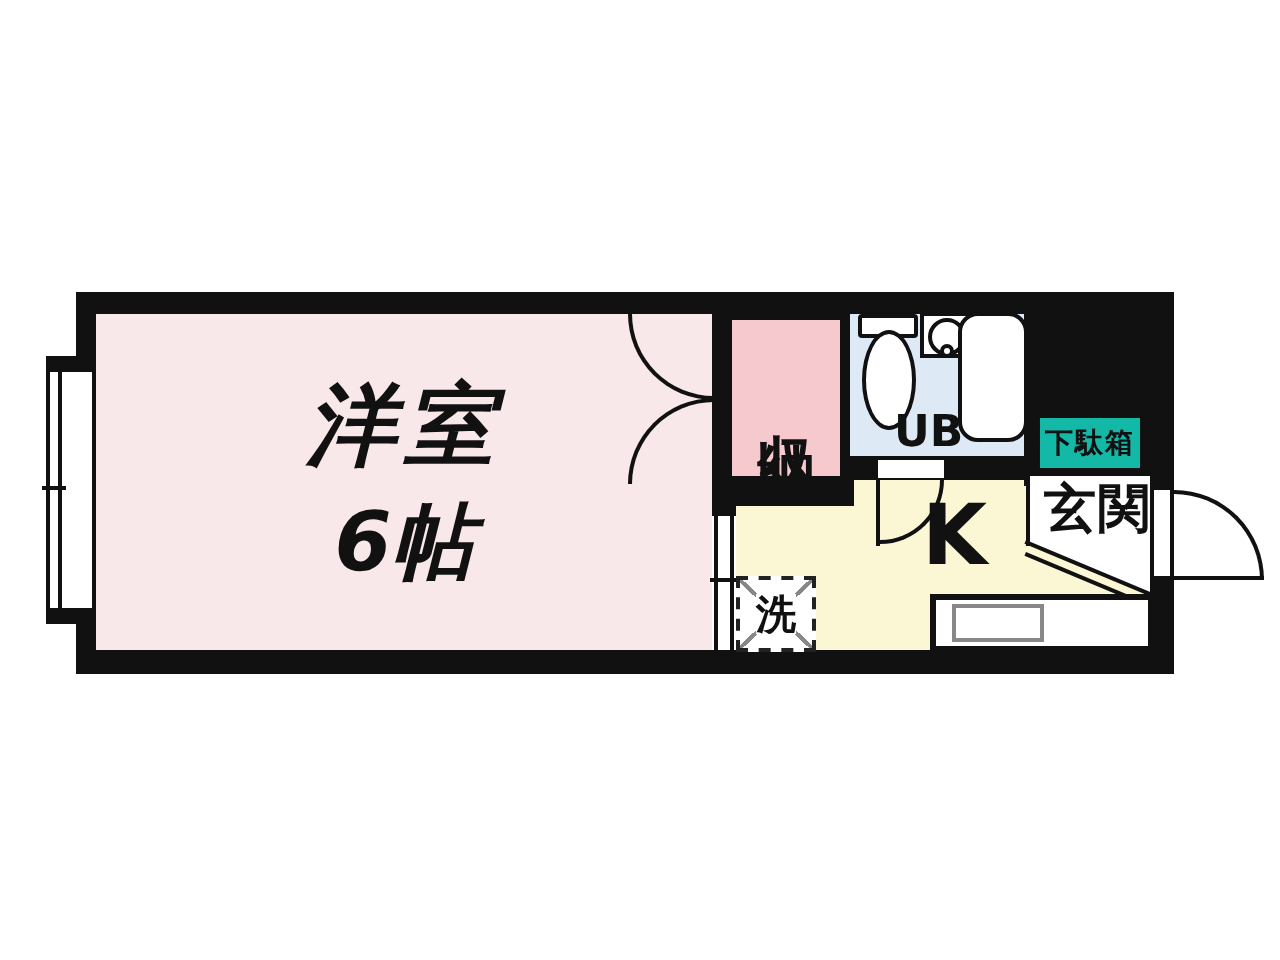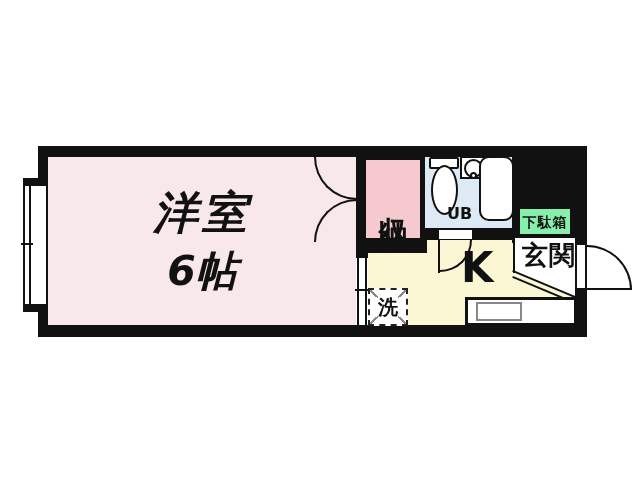--- a/index.html
+++ b/index.html
@@ -53,30 +53,30 @@
   #closet-bottom-bar { left:356px; top:238px; width:71px; height:15px; }
 
   
   #ub-room { left:423px; top:157px; width:89px; height:71px; background:#dde9f4; border-left:2px solid #111; }
   #toilet-tank { left:4px; top:0px; width:30px; height:12px; background:#fff; border:2px solid #111; border-radius:2px; }
   #toilet-bowl { left:6px; top:8px; width:27px; height:50px; background:#fff; border:2px solid #111; border-radius:50%; }
   #sink-box { left:35px; top:-1px; width:27px; height:23px; background:#fff; border:2px solid #111; }
   #sink-circle { left:2px; top:1px; width:19px; height:19px; border:2px solid #111; border-radius:50%; background:#fff; }
   #sink-spout { left:8px; top:14px; width:7px; height:7px; border:2px solid #111; border-radius:50%; background:#fff; }
   #bathtub { left:54px; top:-1px; width:35px; height:65px; background:#fff; border:2px solid #111; border-radius:10px; }
-  #ub-label { left:22px; top:49px; font-size:16px; }
+  #ub-label { left:22px; top:49px; font-size:22px; }
 
   #ub-bottom-bar { left:423px; top:228px; width:89px; height:12px; }
   #bath-door-gap { left:438px; top:229px; width:35px; height:11px; background:#fff; border:1px solid #111; }
   #bath-door-leaf { left:438px; top:240px; width:2px; height:33px; background:#111; }
   #bath-door-arc { left:440px; top:240px; width:32px; height:32px;
       border-right:2px solid #111; border-bottom:2px solid #111; border-bottom-right-radius:100% 100%; }
 
   
-  #shoe-cabinet { left:517px; top:206px; width:56px; height:31px; background:#86efac;
+  #shoe-cabinet { left:517px; top:206px; width:56px; height:31px; background:#14b8a6;
       border:3px solid #111; display:flex; align-items:center; justify-content:center; }
   #shoe-cabinet .lbl { font-size:14px; letter-spacing:1px; }
 
   
   #genkan { left:513px; top:238px; width:62px; height:60px; background:#ffffff;
       clip-path:polygon(0 0, 100% 0, 100% 100%, 0 55%); }
   #genkan-left-line { left:513px; top:238px; width:2px; height:35px; background:#111; }
   .genkan-diag { height:2px; background:#111; transform-origin:0 0; transform:rotate(22.7deg); }
   #genkan-diag-1 { left:513px; top:270px; width:68px; }
   #genkan-diag-2 { left:513px; top:276px; width:66px; }

